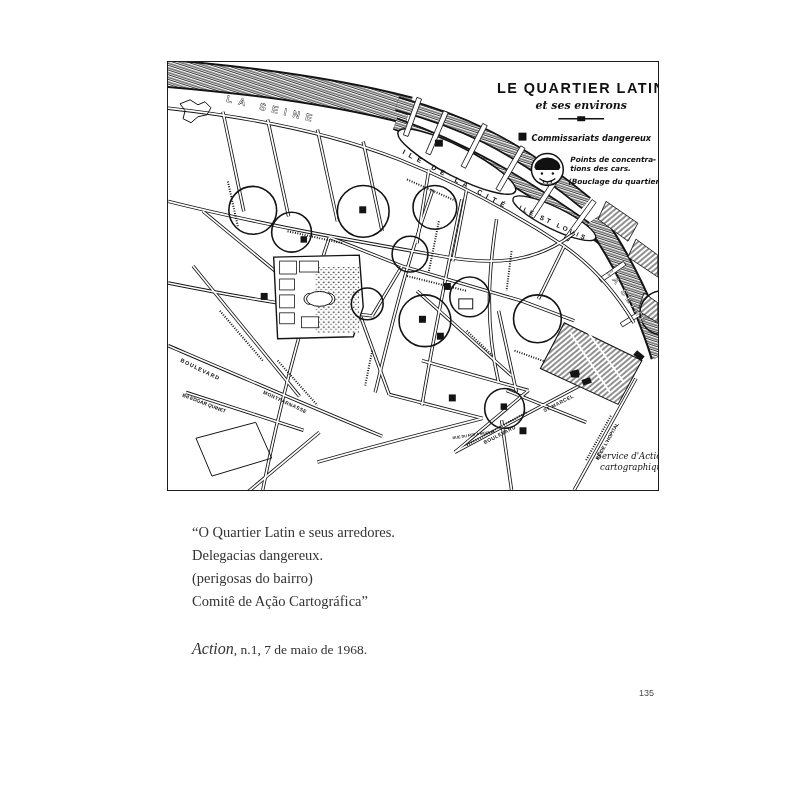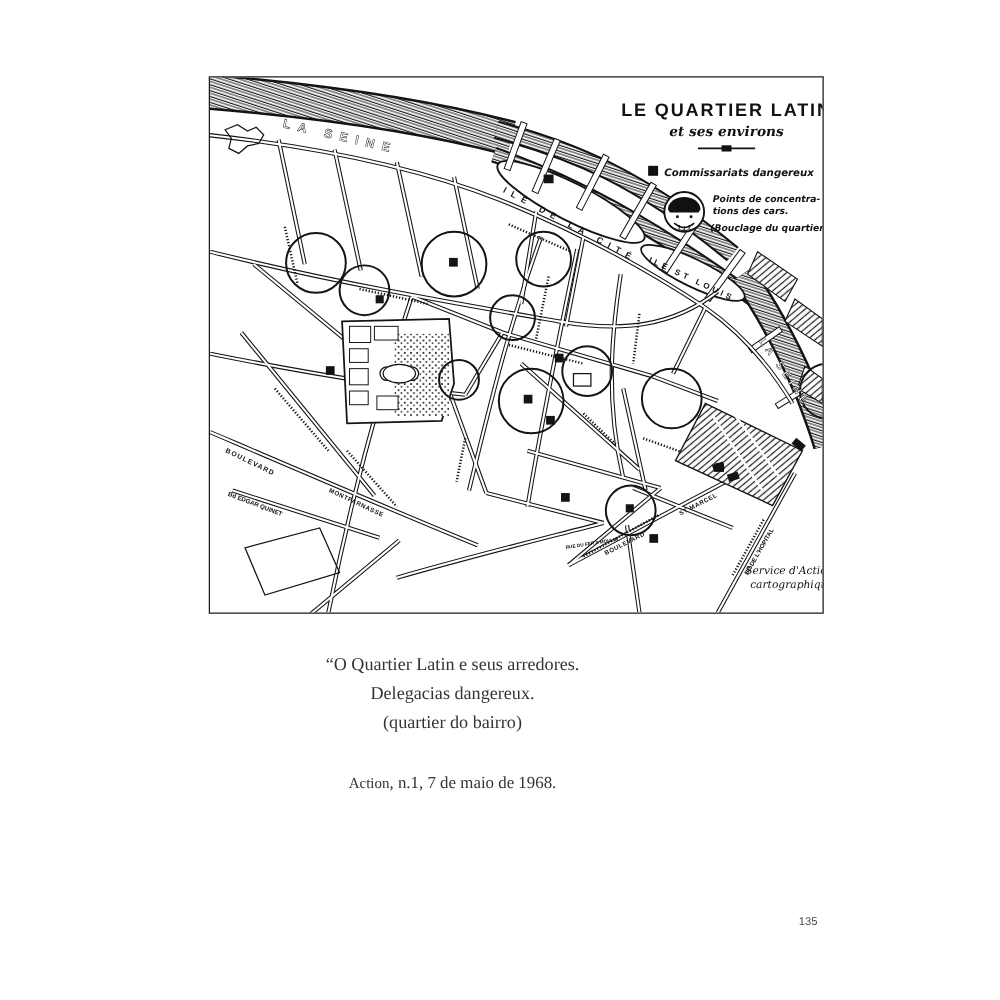--- a/index.html
+++ b/index.html
@@ -7,26 +7,26 @@
     width:800px;height:800px;background:#ffffff;position:relative;
     font-family:"Liberation Serif", serif; color:#2e2e2e; overflow:hidden;
   }
   .map-frame{
     position:absolute; left:167px; top:61px; width:492px; height:430px;
     border:1.6px solid #1c1c1c; background:#fff; box-sizing:border-box;
   }
   .map-frame svg{display:block;width:100%;height:100%;}
   .caption{
     position:absolute; left:192px; top:521px; width:340px;
-    font-size:14.5px; line-height:23px; color:#333;text-align:center;
+    font-size:14.5px; line-height:23px; color:#333;
   }
   .caption .src{margin-top:24px; font-size:13.5px;}
-  .caption .src .ital{font-size:12px;}
+  .caption .src .ital{font-style:italic; font-size:16px;}
   .pagenum{
-    position:absolute; left:630px; top:732px; width:24px; text-align:right;
+    position:absolute; left:630px; top:688px; width:24px; text-align:right;
     font-family:"Liberation Sans", sans-serif; font-size:9px; color:#4a4a4a;
   }
   
   .street{stroke:#141414;fill:none;}
   .street-core{stroke:#ffffff;fill:none;}
   .tick{stroke:#141414;fill:none;stroke-dasharray:1 1.5;}
   text{user-select:none;}
 </style>
 </head>
 <body>
@@ -312,19 +312,20 @@
   <g font-family="DejaVu Serif, serif" font-size="8.6" font-style="italic" fill="#111">
     <text x="430" y="399">Service d'Action</text>
     <text x="434" y="410">cartographique</text>
   </g>
 </svg>
 </div>
 
 <div class="caption">
   <div>“O Quartier Latin e seus arredores.</div>
   <div>Delegacias dangereux.</div>
-  <div>(quartier do bairro)</div>
+  <div>(perigosas do bairro)</div>
+  <div>Comitê de Ação Cartográfica”</div>
   <div class="src">
     <span class="ital">Action</span><span>, n.1, 7 de maio de 1968.</span>
   </div>
 </div>
 
 <div class="pagenum">135</div>
 
 </body></html>

